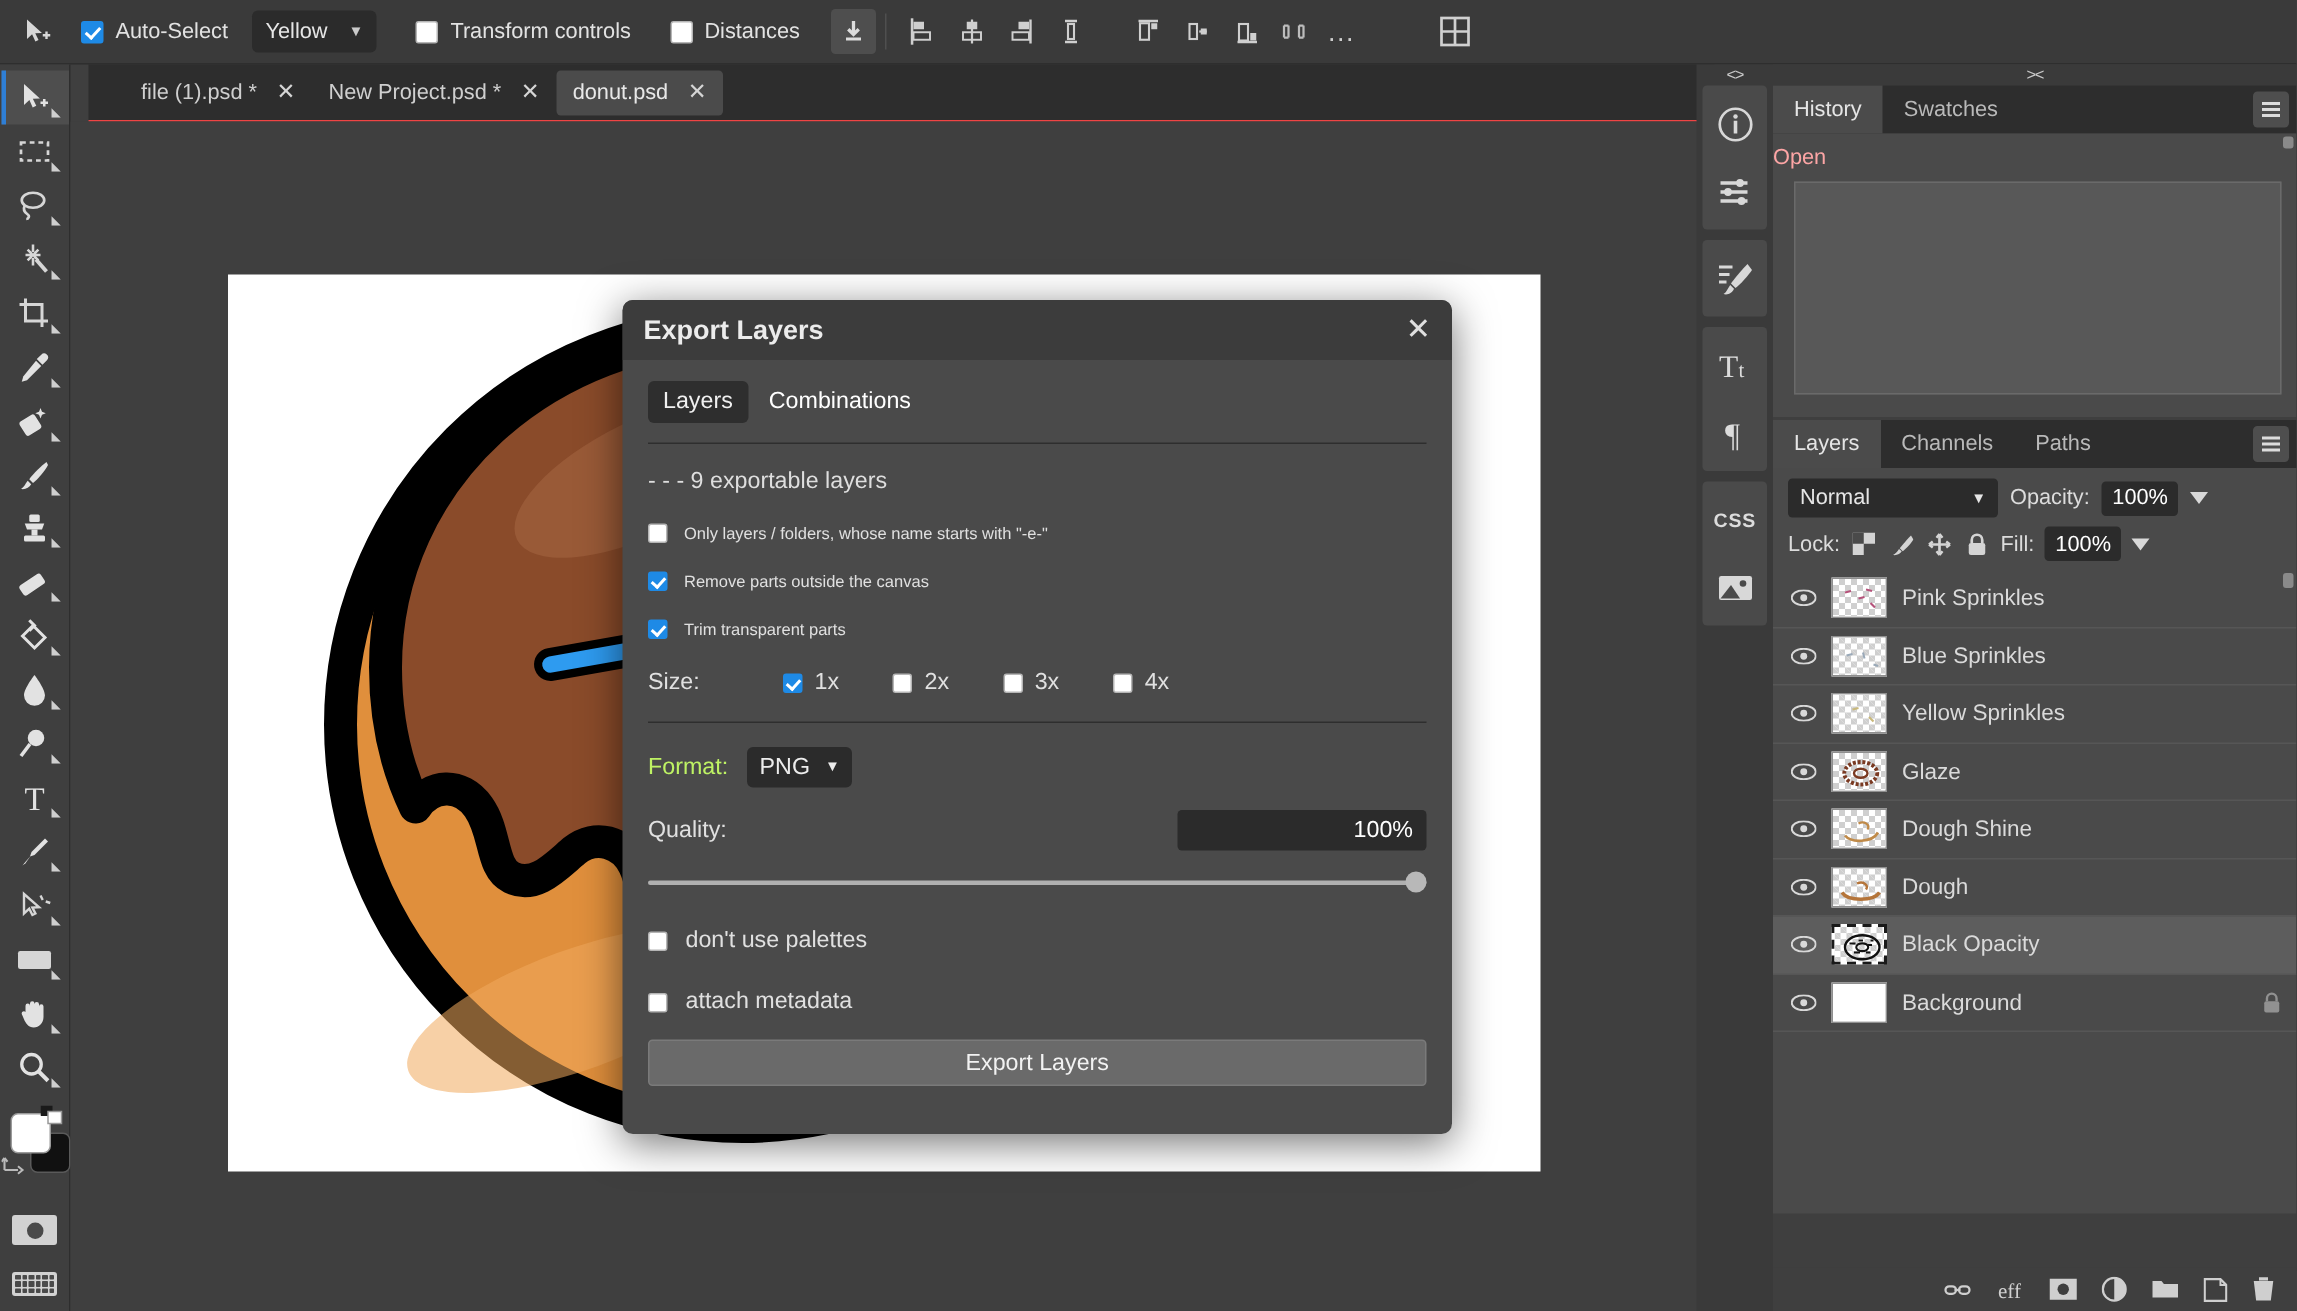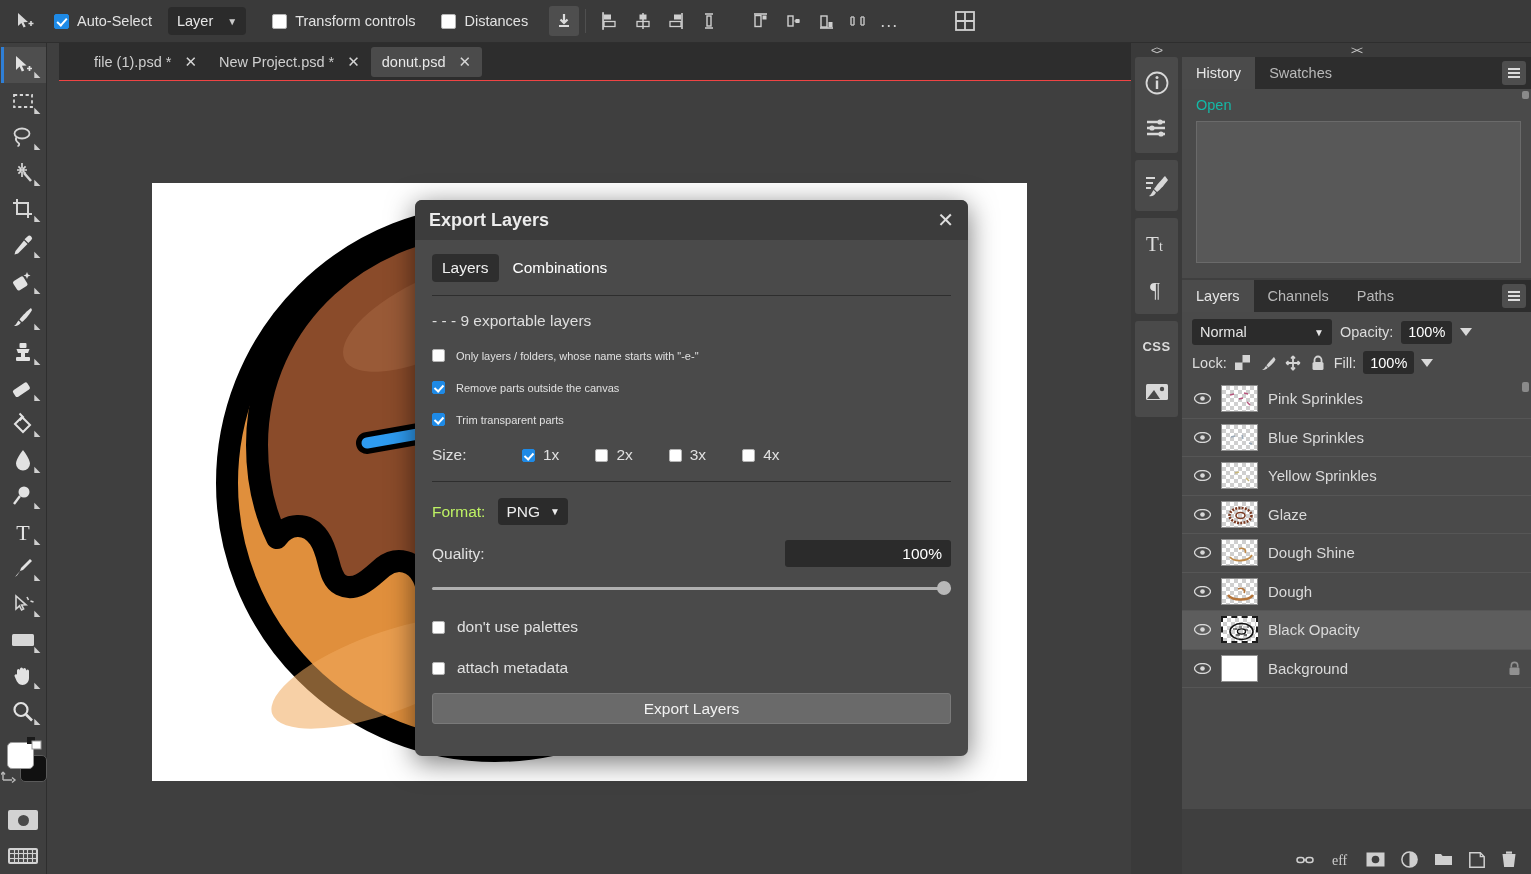--- a/index.html
+++ b/index.html
@@ -116,21 +116,21 @@
     display:flex;align-items:center;padding:0 14px;font-size:14.5px;color:#b9b9b9;
   }
   .ptab.active{background:#4b4b4b;color:#e5e5e5;}
   .burger{
     position:absolute;right:5px;top:4px;width:24px;height:24px;border-radius:3px;background:#4e4e4e;
     display:flex;flex-direction:column;align-items:center;justify-content:center;gap:2.5px;
   }
   .burger i{display:block;width:12px;height:1.6px;background:#dcdcdc;}
 
   .history-body{background:#4a4a4a;height:189px;position:relative;padding:6px 0 0 0;}
-  .hist-item{padding:2px 14px;font-size:14.5px;color:#14b8a6;}
+  .hist-item{padding:2px 0;font-size:14.5px;color:#fca5a5;}
   .hist-empty{margin:6px 10px 0 14px;height:142px;background:#585858;border:1px solid #6a6a6a;}
   .vscroll{position:absolute;right:2px;top:2px;width:7px;bottom:2px;}
   .vscroll .thumb{position:absolute;left:0;right:0;top:0;height:8px;background:#8a8a8a;border-radius:2px;}
 
   .layers-controls{background:#4a4a4a;padding:7px 10px 6px 10px;}
   .row1{display:flex;align-items:center;gap:8px;}
   .blend-select{
     background:#2b2b2b;border-radius:3px;height:26px;width:140px;
     display:flex;align-items:center;justify-content:space-between;padding:0 8px;font-size:14.5px;color:#e6e6e6;
   }
@@ -225,21 +225,21 @@
           <path d="M13.5 12.5 h5 M16 10 v5" stroke="#d7d7d7" stroke-width="1.6"></path>
         </svg>
     </div>
 
     <div class="ob-chk-group">
       <span class="chk on"></span>
       <span class="lbl">Auto-Select</span>
     </div>
 
     <div class="ob-select">
-      <span>Layer</span>
+      <span>Yellow</span>
       <span class="carat">▼</span>
     </div>
 
     <div class="ob-chk-group" style="margin-left:26px">
       <span class="chk"></span>
       <span class="lbl">Transform controls</span>
     </div>
 
     <div class="ob-chk-group" style="margin-left:26px">
       <span class="chk"></span>

